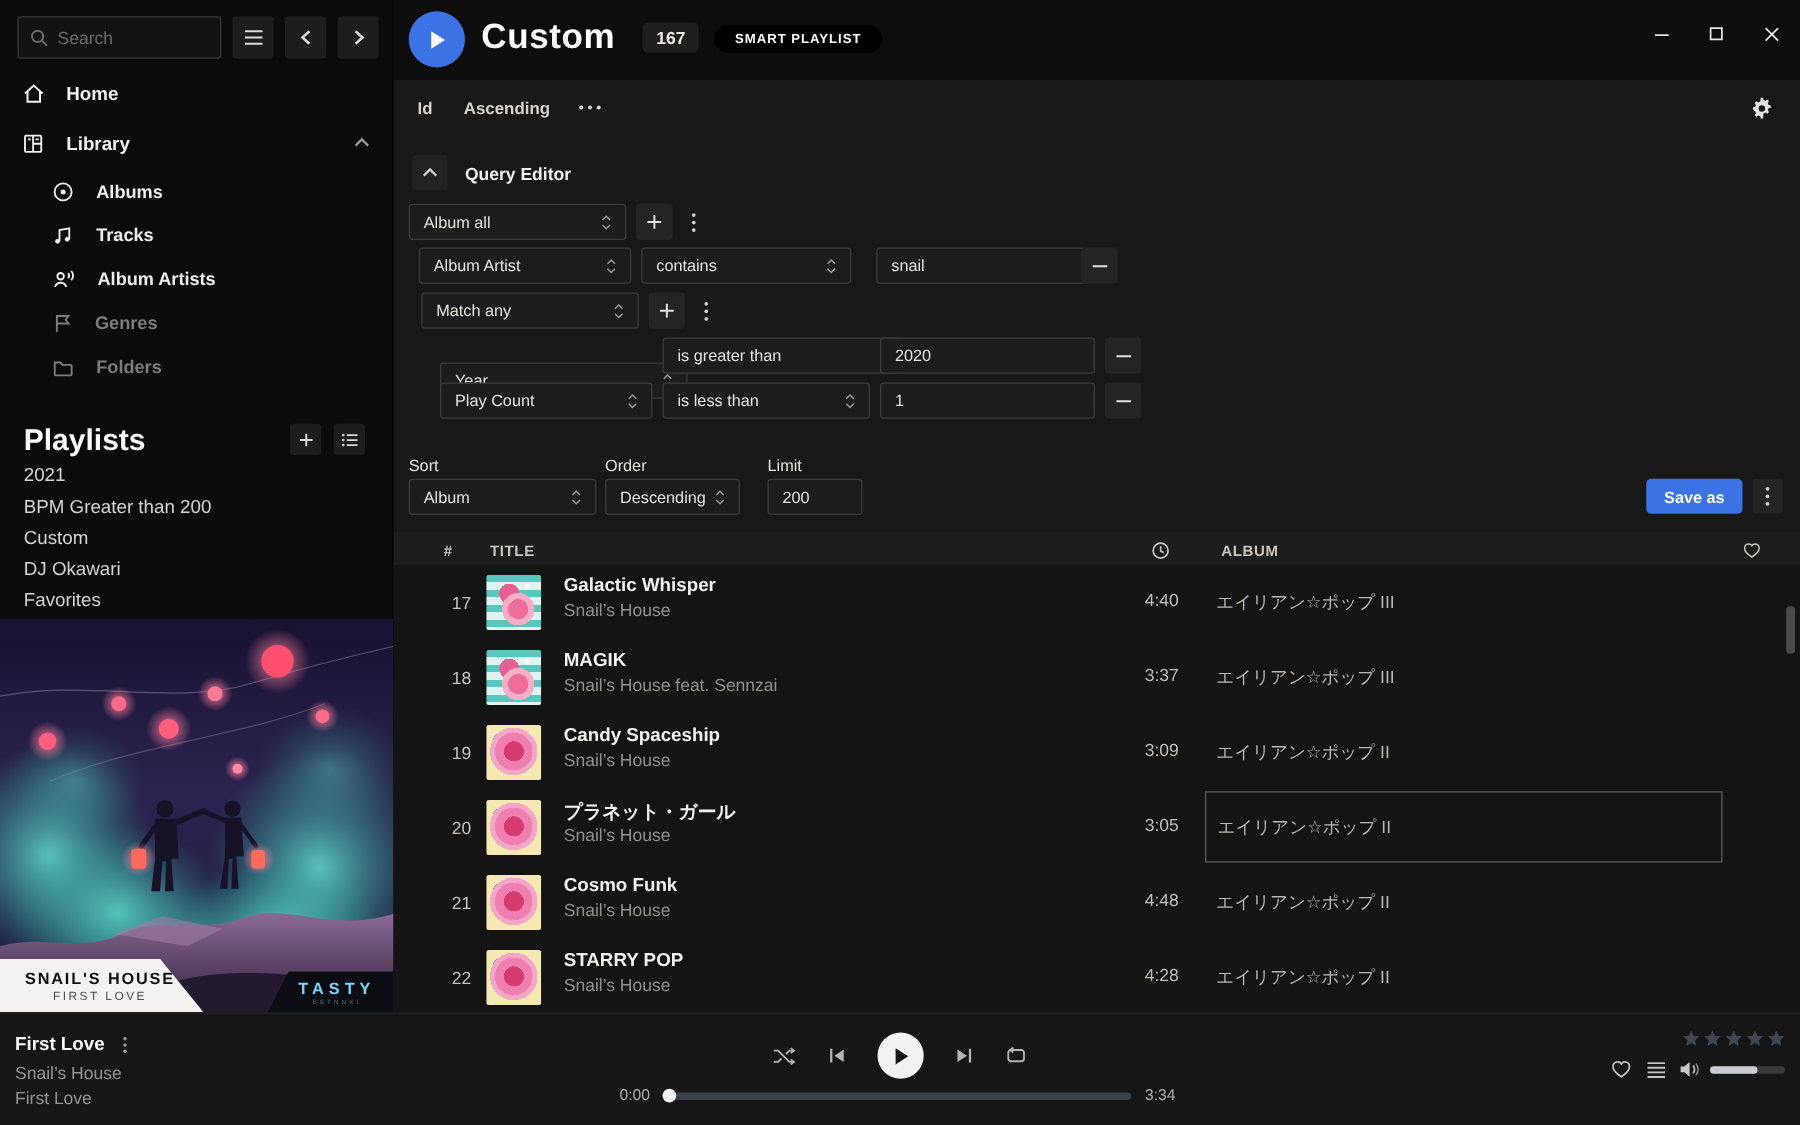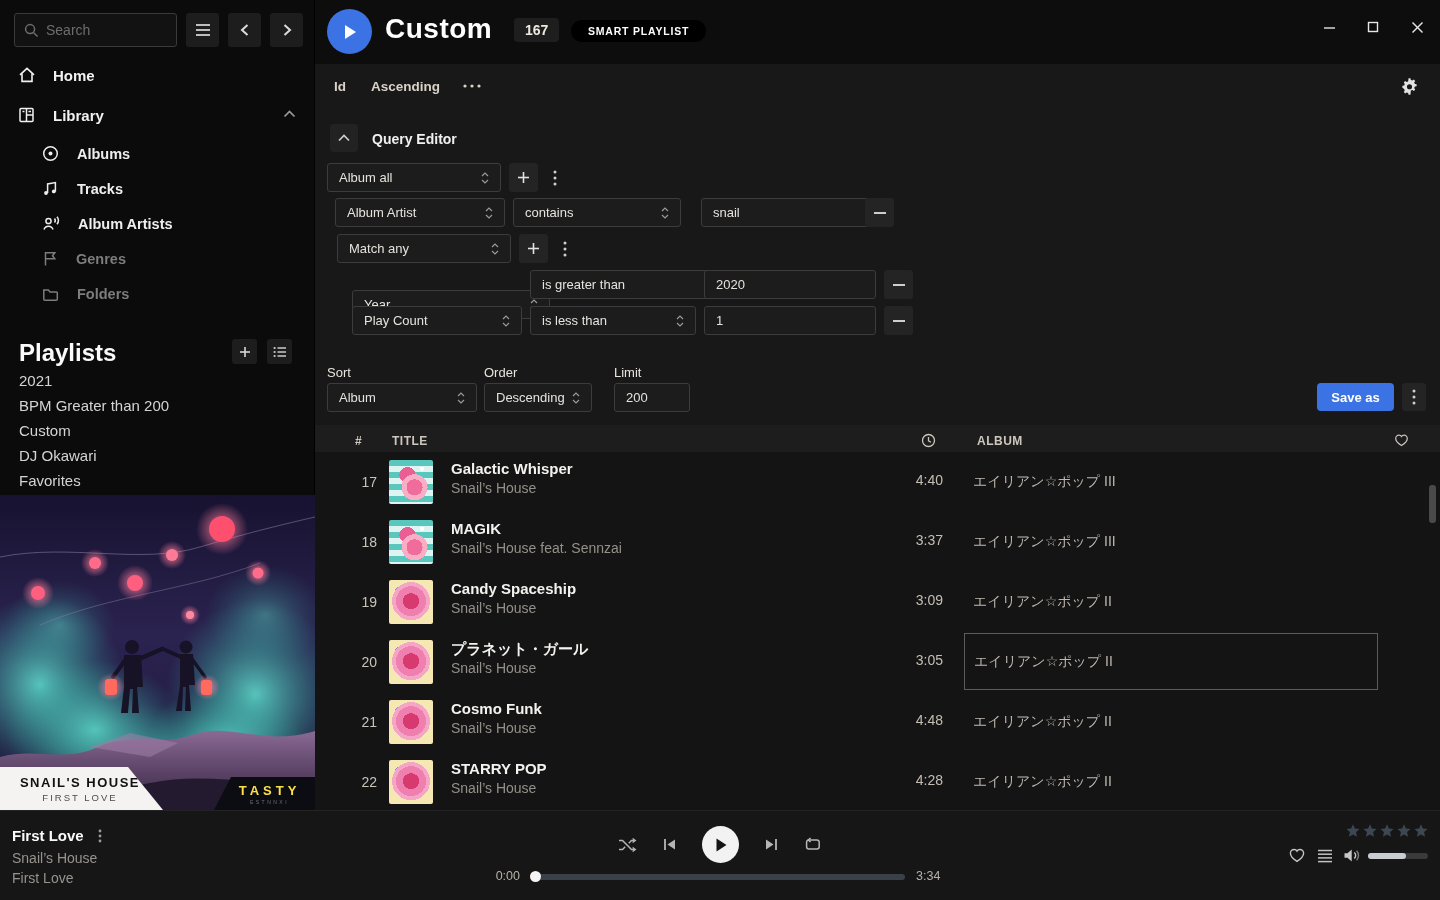--- a/index.html
+++ b/index.html
@@ -25,21 +25,21 @@
 
   
   #album-art { position:absolute; left:0; top:495px; width:315px; height:315px; overflow:hidden; cursor:pointer; }
   #album-art svg.scene { position:absolute; left:0; top:0; }
   .banner-white { position:absolute; left:0; bottom:0; width:180px; height:43px; background:#f4f3f1;
     clip-path:polygon(0 0, 128px 0, 163px 43px, 0 43px); display:flex; flex-direction:column; justify-content:center; padding-left:16px; }
   .banner-white .bw-artist { font-size:13px; font-weight:bold; letter-spacing:1.5px; color:#111; width:128px; text-align:center; }
   .banner-white .bw-title { font-size:9.5px; letter-spacing:2px; color:#4c4c4c; width:128px; text-align:center; margin-top:2px; }
   .banner-dark { position:absolute; right:0; bottom:0; width:101px; height:33px; background:#0c0c13;
     clip-path:polygon(17px 0, 101px 0, 101px 33px, 0 33px); display:flex; flex-direction:column; align-items:center; justify-content:center; padding-left:10px; }
-  .banner-dark .bd-label { font-size:13px; letter-spacing:4px; color:#fde047; font-weight:bold;text-align:right; }
+  .banner-dark .bd-label { font-size:13px; letter-spacing:4px; color:#7dd3fc; font-weight:bold;text-align:right; }
   .banner-dark .bd-sub { font-size:5px; letter-spacing:2.5px; color:#6f6f7c; margin-top:1px; }
 
   
   #main { position:absolute; left:315px; top:0; width:1125px; height:810px; background:#151515; }
   #titlebar { position:absolute; left:0; top:0; width:1125px; height:64px; background:#0d0d0d; }
   .play-circle { position:absolute; left:12px; top:9px; width:45px; height:45px; border-radius:50%; background:#3b72e4; display:flex; align-items:center; justify-content:center; cursor:pointer; }
   .page-title { position:absolute; left:70px; top:13px; font-size:28px; font-weight:800; color:#ffffff; letter-spacing:0.5px; }
   .count-badge { position:absolute; left:199px; top:18px; background:#1e1e1e; border-radius:4px; padding:4px 11px; font-size:14px; font-weight:bold; color:#efe8df;text-align:center; }
   .smart-badge { position:absolute; left:256px; top:20px; background:#000000; border-radius:13px; padding:5px 17px; font-size:10.5px; font-weight:bold; letter-spacing:0.8px; color:#fdfdfd; }
   .win-controls { position:absolute; right:8px; top:12px; display:flex; gap:14px; }

